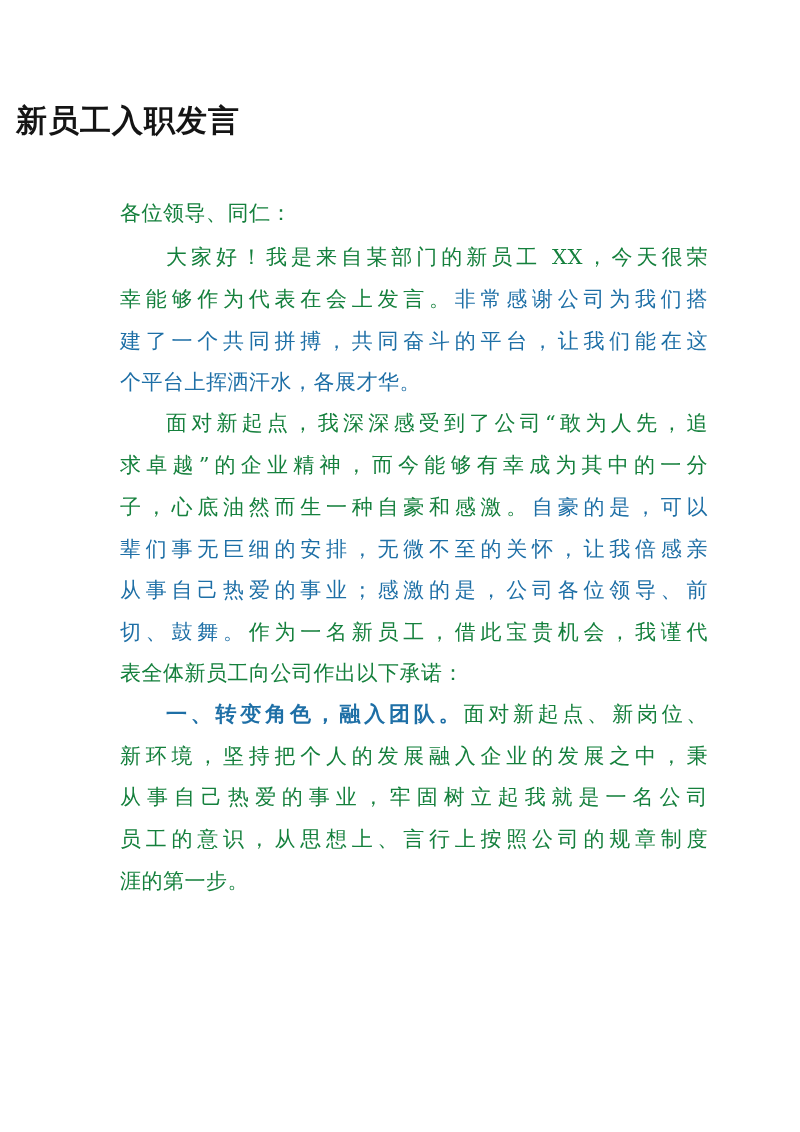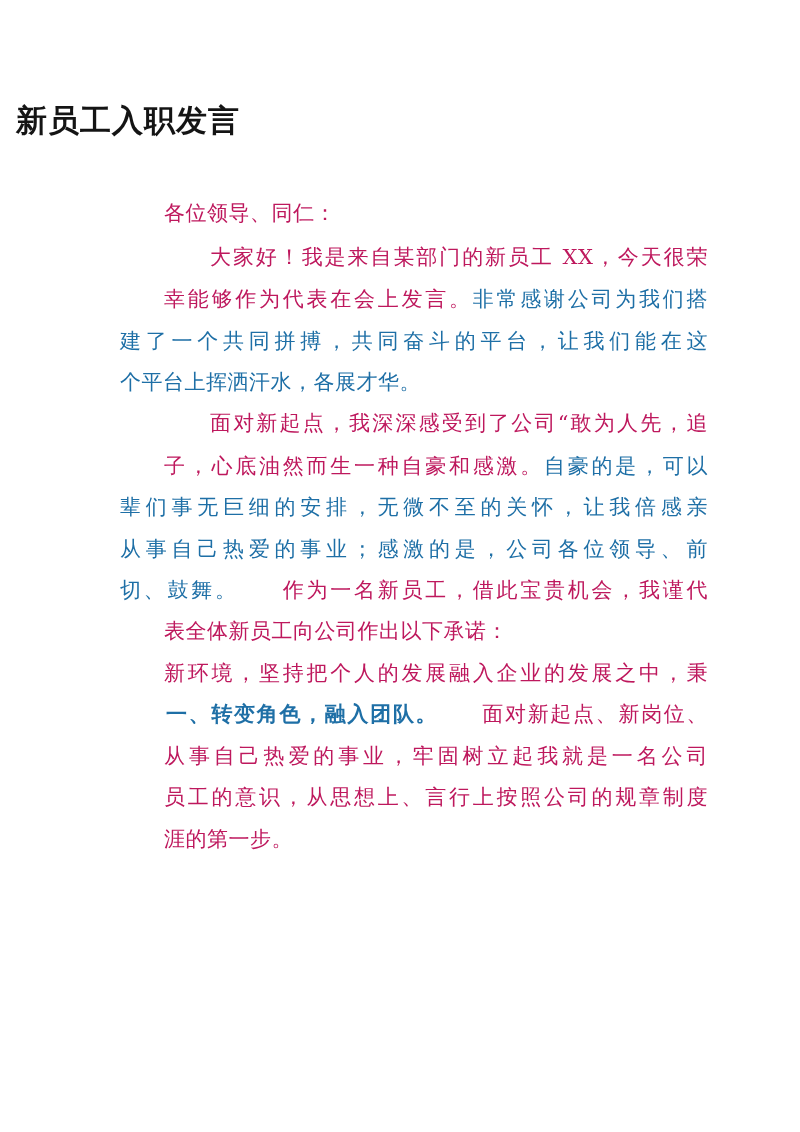--- a/index.html
+++ b/index.html
@@ -14,49 +14,50 @@
       position: absolute; left: 120px; top: 193px; width: 588px;
       font-family: "DejaVu Sans", "Liberation Sans", sans-serif;
       font-size: 21px; color: #262626;
     }
     .line {
       height: 41.6px; line-height: 41.6px; white-space: nowrap;
       text-align: justify; text-align-last: justify; letter-spacing: 0.5px;
     }
     .line.last { text-align-last: left; }
     .line.indent { padding-left: 46px; }
-    .plain { color: #be185d; font-family: "DejaVu Serif", "Liberation Serif", serif; font-weight: normal; margin-left: 44px; }
+    .plain { color: #15803d; font-family: "DejaVu Serif", "Liberation Serif", serif; font-weight: normal; }
     .hl { color: #1e6fa6; font-family: Liberation Sans, sans-serif; }
     .hl-bold { color: #1e6fa6; font-weight: bold; font-family: "DejaVu Sans", "Liberation Sans", sans-serif; }
     .salutation { margin-bottom: 2px; }
   </style>
 </head>
 <body>
 
 <div class="page">
   <div class="title">新员工入职发言</div>
   <div class="body">
     <div class="line last salutation plain">各位领导、同仁：</div>
     <div id="paragraphs">
         <div>
           <div class="line indent"><span class="plain">大家好！我是来自某部门的新员工 XX，今天很荣</span></div>
           <div class="line"><span class="plain">幸能够作为代表在会上发言。</span><span class="hl">非常感谢公司为我们搭</span></div>
           <div class="line"><span class="hl">建了一个共同拼搏，共同奋斗的平台，让我们能在这</span></div>
           <div class="line last"><span class="hl">个平台上挥洒汗水，各展才华。</span></div>
         </div>
         <div>
           <div class="line indent"><span class="plain">面对新起点，我深深感受到了公司“敢为人先，追</span></div>
+          <div class="line"><span class="plain">求卓越”的企业精神，而今能够有幸成为其中的一分</span></div>
           <div class="line"><span class="plain">子，心底油然而生一种自豪和感激。</span><span class="hl">自豪的是，可以</span></div>
           <div class="line"><span class="hl">辈们事无巨细的安排，无微不至的关怀，让我倍感亲</span></div>
           <div class="line"><span class="hl">从事自己热爱的事业；感激的是，公司各位领导、前</span></div>
           <div class="line"><span class="hl">切、鼓舞。</span><span class="plain">作为一名新员工，借此宝贵机会，我谨代</span></div>
           <div class="line last"><span class="plain">表全体新员工向公司作出以下承诺：</span></div>
         </div>
         <div>
+          <div class="line indent"><span class="hl-bold">一、转变角色，融入团队。</span><span class="plain">面对新起点、新岗位、</span></div>
           <div class="line"><span class="plain">新环境，坚持把个人的发展融入企业的发展之中，秉</span></div>
-          <div class="line indent"><span class="hl-bold">一、转变角色，融入团队。</span><span class="plain">面对新起点、新岗位、</span></div>
           <div class="line"><span class="plain">从事自己热爱的事业，牢固树立起我就是一名公司</span></div>
           <div class="line"><span class="plain">员工的意识，从思想上、言行上按照公司的规章制度</span></div>
           <div class="line last"><span class="plain">涯的第一步。</span></div>
         </div>
       </div>
   </div>
 </div>
 
 </body></html>

